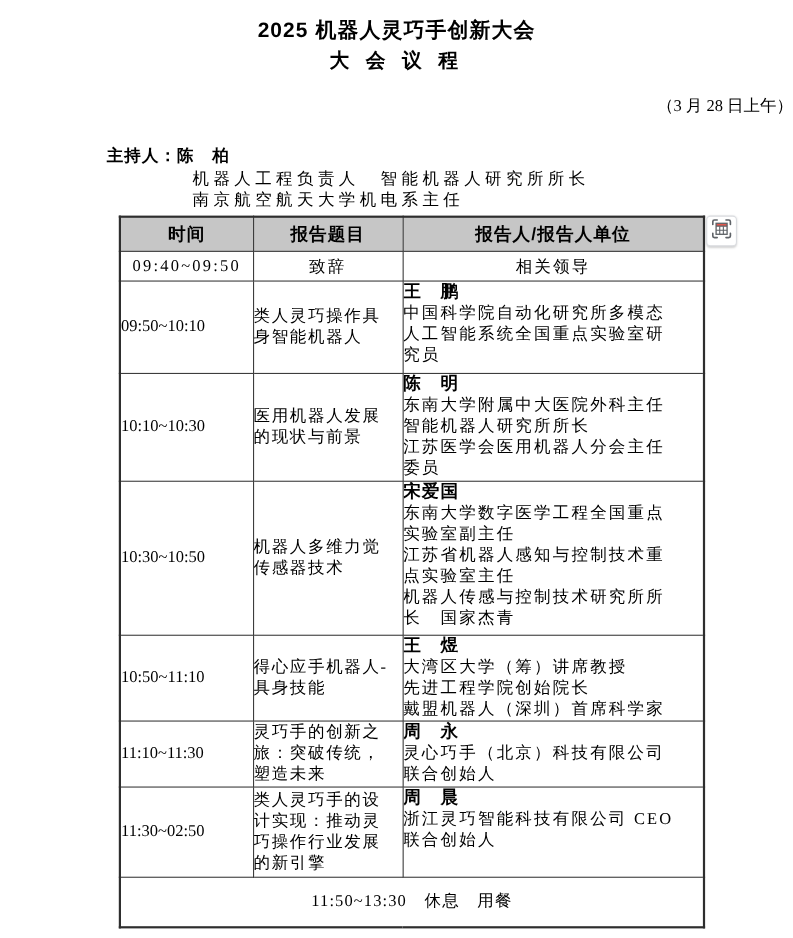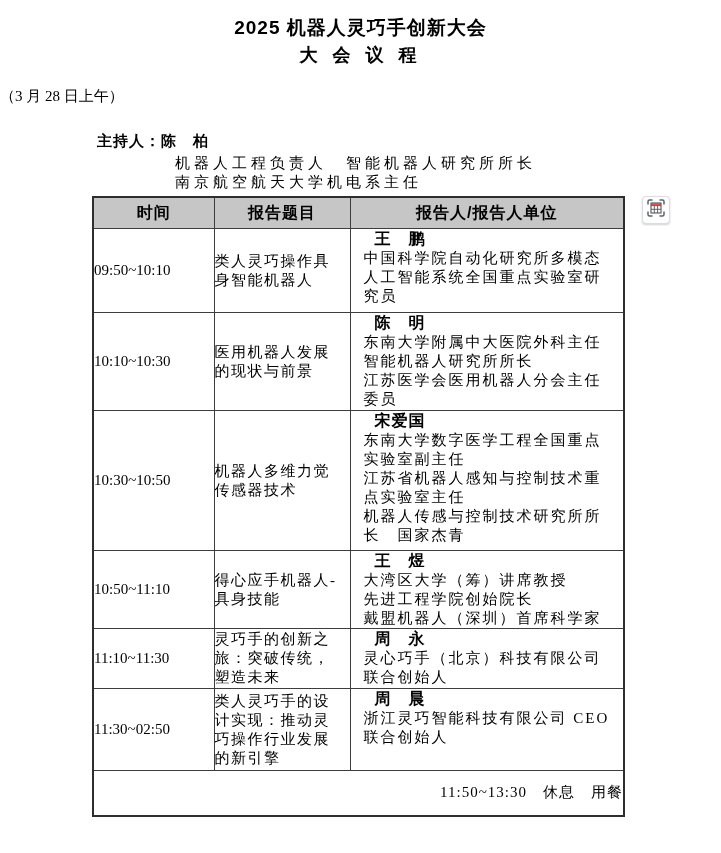--- a/index.html
+++ b/index.html
@@ -5,42 +5,42 @@
   html,body{margin:0;padding:0;background:#ffffff;}
   .page{position:relative;width:721px;height:853px;background:#ffffff;overflow:hidden;
         font-family:"Liberation Serif","DejaVu Serif",serif;color:#000;}
 
   .title{position:absolute;top:15px;left:0;width:100%;text-align:center;
          font-family:"Liberation Sans","DejaVu Sans",sans-serif;font-weight:bold;
          font-size:19px;letter-spacing:1px;}
   .subtitle{position:absolute;top:43px;left:0;width:100%;text-align:center;
             font-family:"Liberation Sans","DejaVu Sans",sans-serif;font-weight:bold;
             font-size:18px;letter-spacing:5px;}
-  .dateline{position:absolute;top:87px;left:0;width:100%;text-align:left;font-size:15px;}
+  .dateline{position:absolute;top:87px;left:0;width:100%;text-align:right;font-size:15px;}
 
   .host{position:absolute;top:132px;left:97px;font-family:"Liberation Sans","DejaVu Sans",sans-serif;
         font-weight:bold;font-size:15px;letter-spacing:1px;}
   .host-desc{position:absolute;top:154px;left:175px;font-size:15px;line-height:19px;letter-spacing:4px;}
 
-  table.agenda{position:absolute;top:196px;left:92px;width:531px;border-collapse:collapse;
+  table.agenda{position:absolute;top:196px;left:108px;width:531px;border-collapse:collapse;
                table-layout:fixed;border:2px solid #2e2e2e;}
   table.agenda th, table.agenda td{border:1px solid #3d3d3d;padding:0;}
   col.c-time{width:121px;} col.c-topic{width:136px;} col.c-org{width:274px;}
 
   th.hcell{background:#c6c6c6;font-family:"Liberation Sans","DejaVu Sans",sans-serif;
            font-weight:bold;font-size:16px;height:30px;text-align:center;letter-spacing:1px;}
   td.time{text-align:left;vertical-align:middle;font-size:15px;}
   td.topic{vertical-align:middle;font-size:15px;letter-spacing:1.5px;line-height:19px;
            padding:2px 4px 2px 7px;white-space:pre-line;word-break:keep-all;overflow:hidden;}
   td.who{vertical-align:top;padding:1px 4px 2px 9px;overflow:hidden;}
   .name{font-family:"Liberation Sans","DejaVu Sans",sans-serif;font-weight:bold;
-        font-size:16px;line-height:20px;letter-spacing:1px;padding-left:24px;}
-  .org{font-size:15px;letter-spacing:2px;line-height:19px;white-space:pre-line;word-break:keep-all;margin-left:13px;}
+        font-size:16px;line-height:20px;letter-spacing:1px;}
+  .org{font-size:15px;letter-spacing:2px;line-height:19px;white-space:pre-line;word-break:keep-all;}
   tr.simple td{text-align:center;vertical-align:middle;font-size:15px;letter-spacing:2px;}
-  td.footer-cell{text-align:right;vertical-align:middle;font-size:15px;letter-spacing:1px;}
+  td.footer-cell{text-align:center;vertical-align:middle;font-size:15px;letter-spacing:1px;}
 
   tr.h0{height:27px;} tr.h1{height:84px;} tr.h2{height:98px;} tr.h3{height:140px;}
   tr.h4{height:78px;} tr.h5{height:60px;} tr.h6{height:82px;} tr.hf{height:45px;}
 
   .capture-btn{position:absolute;left:642px;top:196px;width:28px;height:28px;background:#fff;
                border:1px solid #dadce0;border-radius:4px;box-shadow:0 1px 2px rgba(0,0,0,.18);
                display:flex;align-items:center;justify-content:center;cursor:pointer;box-sizing:border-box;}
 </style>
 </head>
 <body>
@@ -64,20 +64,25 @@
         <col class="c-org">
       </colgroup>
     <thead>
       <tr>
         <th class="hcell">时间</th>
         <th class="hcell">报告题目</th>
         <th class="hcell">报告人/报告人单位</th>
       </tr>
     </thead>
     <tbody>
+      <tr class="h0 simple">
+        <td class="time">09:40~09:50</td>
+        <td>致辞</td>
+        <td>相关领导</td>
+      </tr>
       <tr class="h1">
         <td class="time">09:50~10:10</td>
         <td class="topic">类人灵巧操作具
 身智能机器人</td>
         <td class="who">
           <div class="name">王　鹏</div>
           <div class="org">中国科学院自动化研究所多模态
 人工智能系统全国重点实验室研
 究员</div>
         </td>

